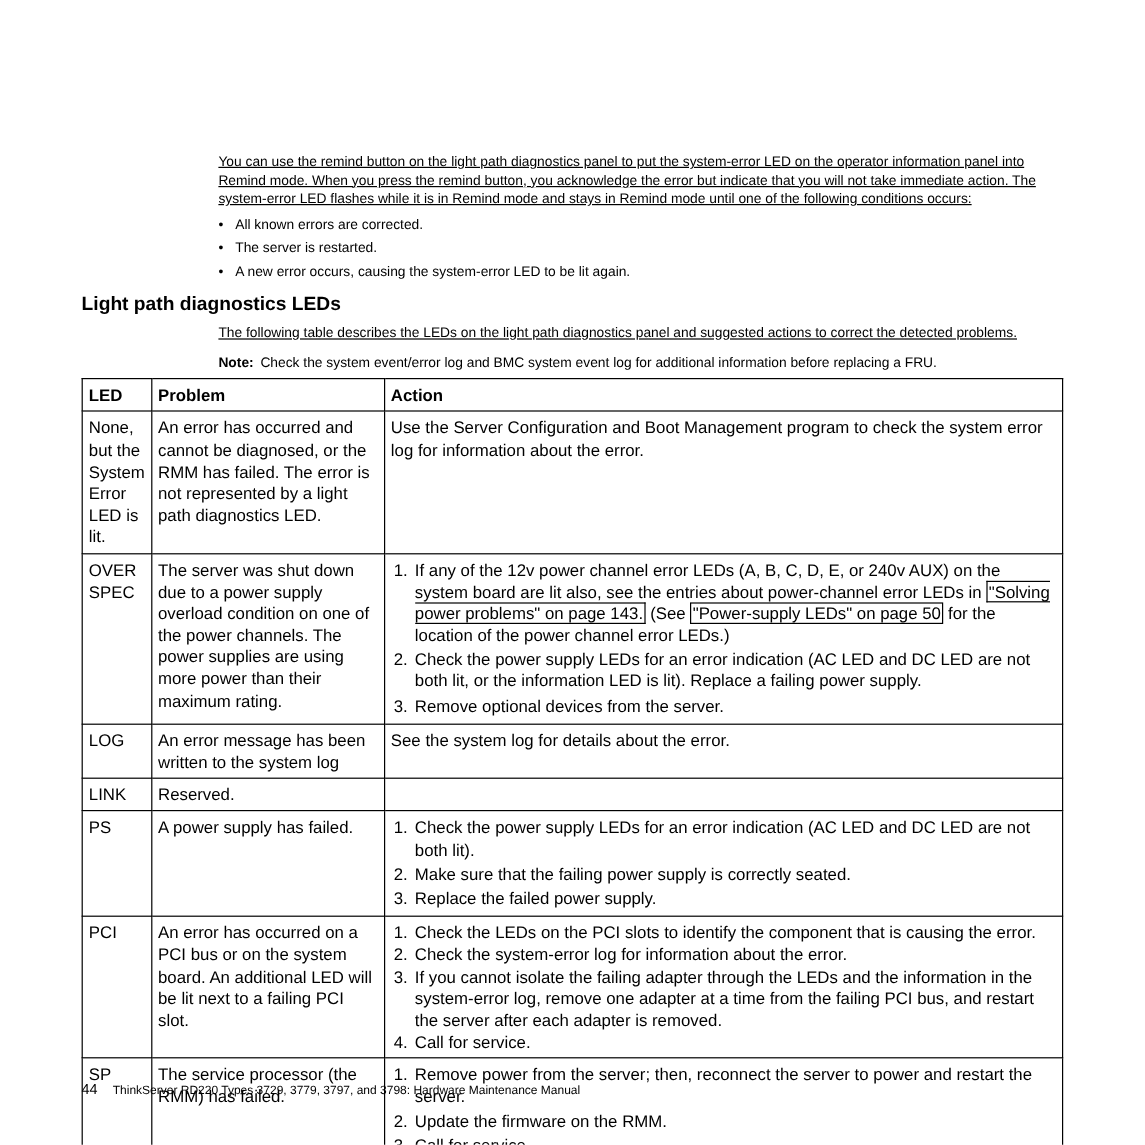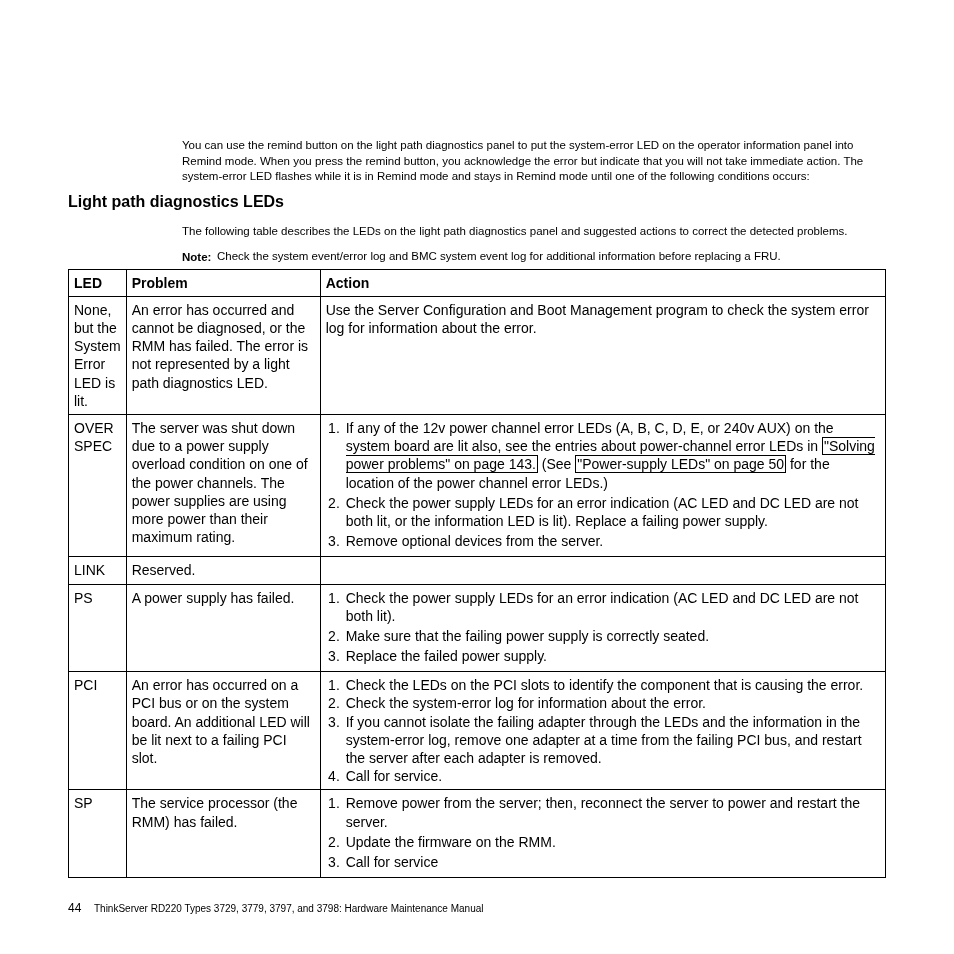--- a/index.html
+++ b/index.html
@@ -18,21 +18,21 @@
   .page {
     padding: 126px 68px 0 68px;
   }
   h2.section {
     font-size: 16px;
     font-weight: bold;
     margin: 0 0 6px 0;
     padding: 0;
   }
   .body-indent { margin-left: 114px; }
-  p { margin: 12px 0 6px 0; }
+  p { margin: 2px 0 6px 0; text-decoration: underline; }
   ul.bullets {
     list-style: none;
     padding: 0;
     margin: 2px 0 8px 0;
   }
   ul.bullets li::before {
     content: "•";
     display: inline-block;
     width: 14px;
   }
@@ -72,20 +72,25 @@
   }
   .footer .pn { font-weight: normal; font-size: 12px; margin-right: 10px; }
 </style>
 </head>
 <body>
 
 <div class="page">
 
   <div class="body-indent">
     <p>You can use the remind button on the light path diagnostics panel to put the system-error LED on the operator information panel into Remind mode. When you press the remind button, you acknowledge the error but indicate that you will not take immediate action. The system-error LED flashes while it is in Remind mode and stays in Remind mode until one of the following conditions occurs:</p>
+    <ul class="bullets">
+      <li>All known errors are corrected.</li>
+      <li>The server is restarted.</li>
+      <li>A new error occurs, causing the system-error LED to be lit again.</li>
+    </ul>
   </div>
 
   <h2 class="section">Light path diagnostics LEDs</h2>
   <div class="body-indent">
     <p>The following table describes the LEDs on the light path diagnostics panel and suggested actions to correct the detected problems.</p>
     <div class="note-block">
       <span class="note-label">Note:</span>
       <span class="note-text">Check the system event/error log and BMC system event log for additional information before replacing a FRU.</span>
     </div>
   </div>
@@ -114,20 +119,25 @@
         <td>The server was shut down due to a power supply overload condition on one of the power channels. The power supplies are using more power than their maximum rating.</td>
         <td>
           <ol class="act">
             <li>
               <span>If any of the 12v power channel error LEDs (A, B, C, D, E, or 240v AUX) on the system board are lit also, see the entries about power-channel error LEDs in </span><span class="link-box">"Solving power problems" on page 143.</span><span> (See </span><span class="link-box">"Power-supply LEDs" on page 50</span><span> for the location of the power channel error LEDs.)</span>
             </li>
             <li>Check the power supply LEDs for an error indication (AC LED and DC LED are not both lit, or the information LED is lit). Replace a failing power supply.</li>
             <li>Remove optional devices from the server.</li>
           </ol>
         </td>
+      </tr>
+      <tr>
+        <td>LOG</td>
+        <td>An error message has been written to the system log</td>
+        <td>See the system log for details about the error.</td>
       </tr>
       <tr>
         <td>LINK</td>
         <td>Reserved.</td>
         <td></td>
       </tr>
       <tr>
         <td>PS</td>
         <td>A power supply has failed.</td>
         <td>

